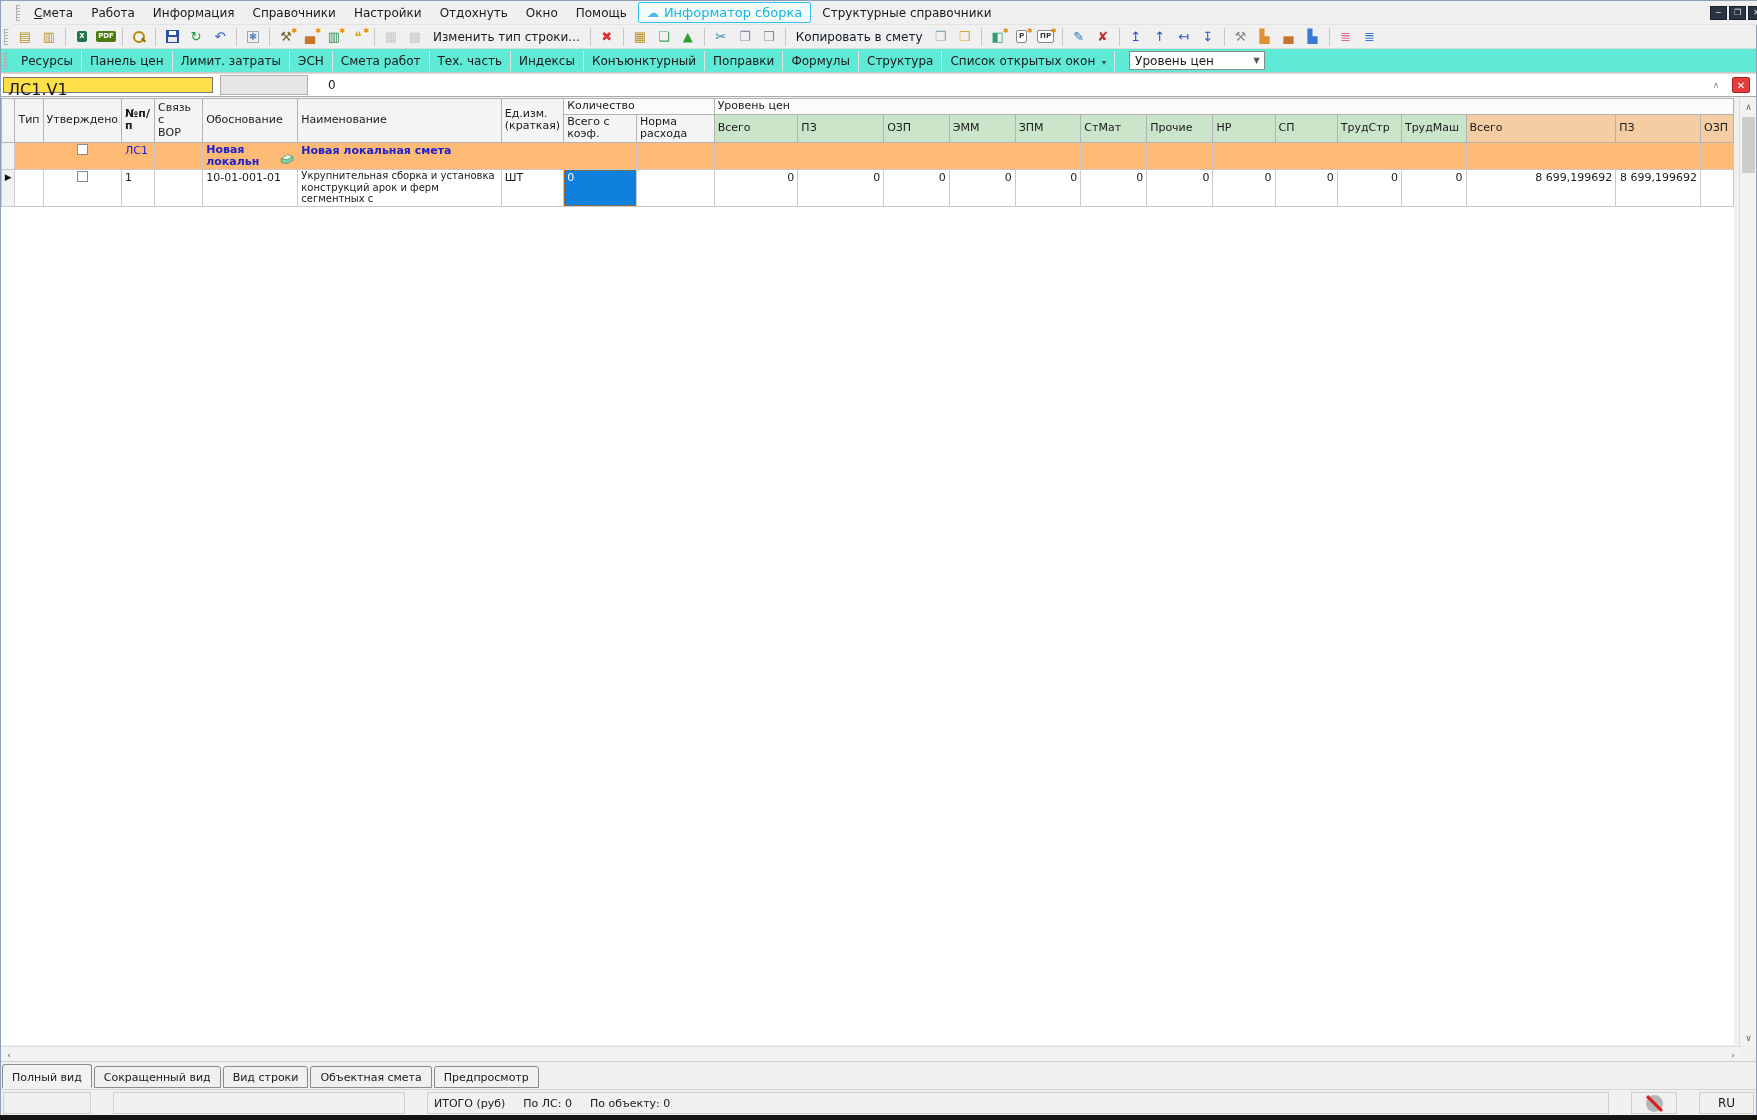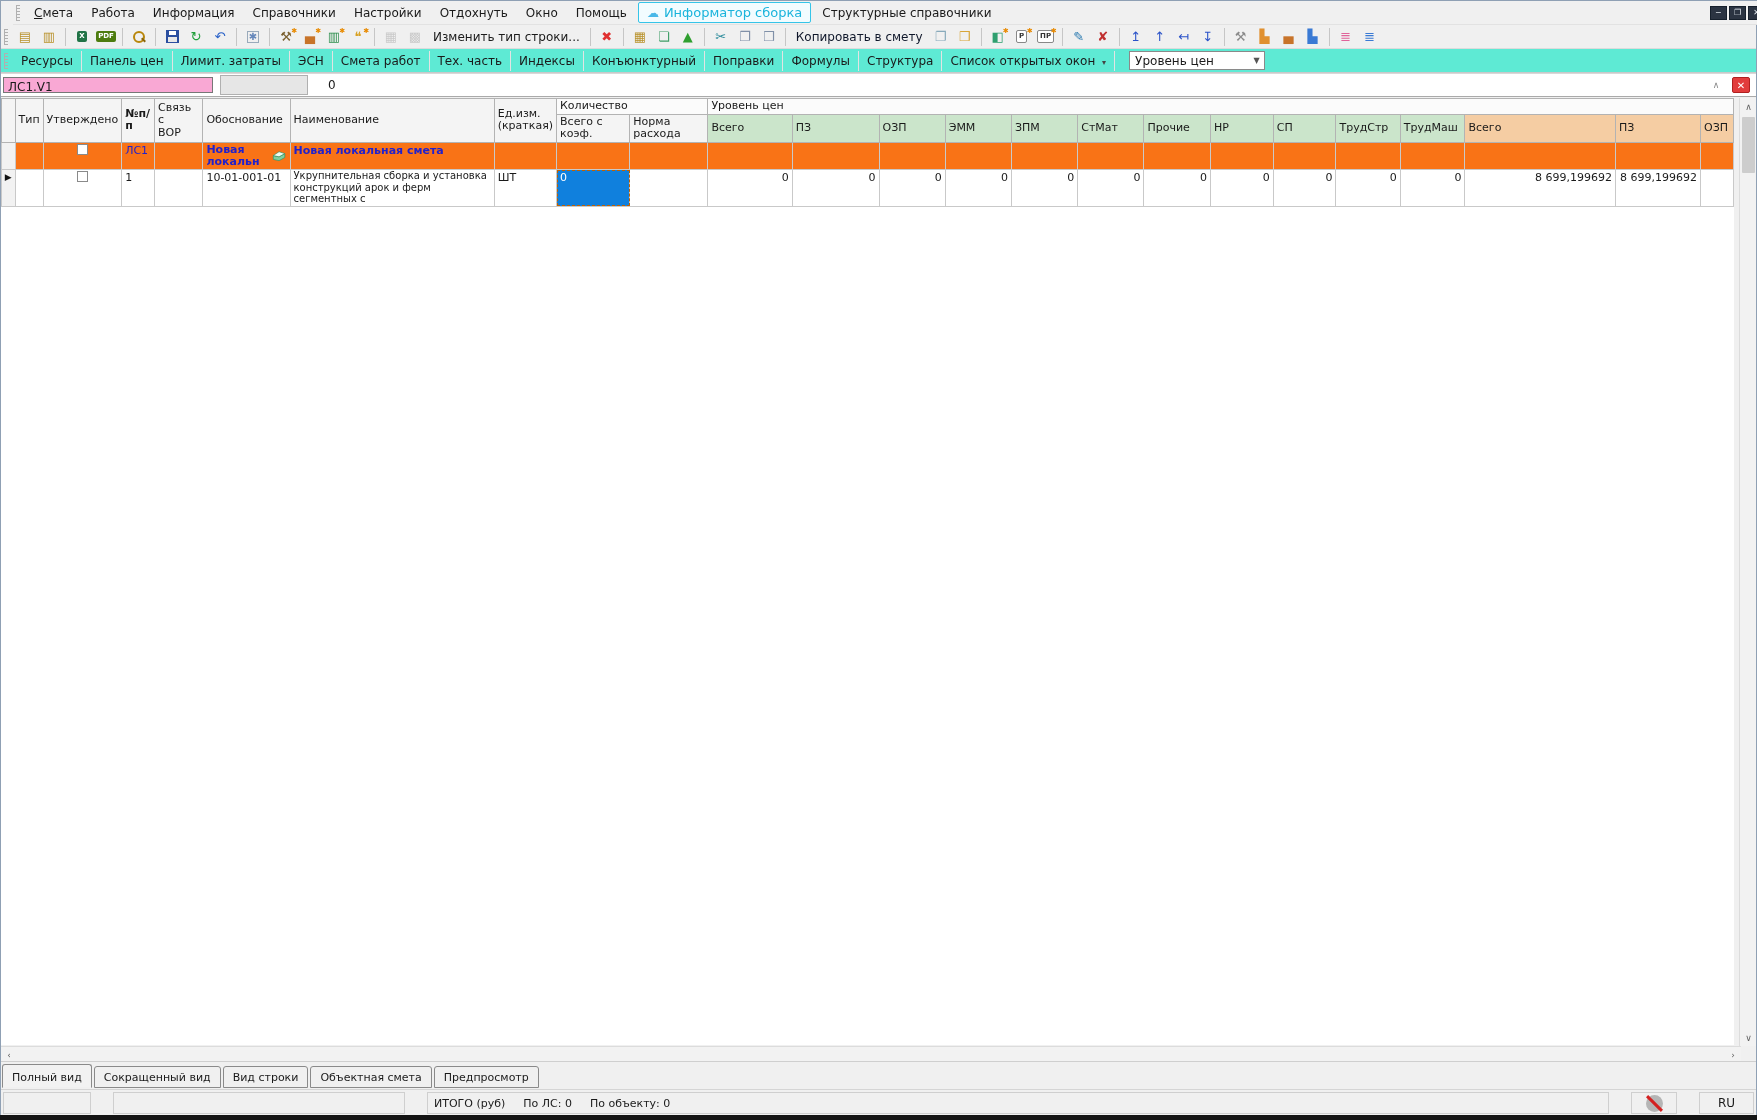--- a/index.html
+++ b/index.html
@@ -54,52 +54,52 @@
   .pb-btn { font-size:12px; padding:3px 8px; white-space:nowrap; border-right:1px solid #e3e3e3; }
   .pb-caret { font-size:8px; color:#444; margin-left:3px; }
   .combo { margin-left:14px; width:136px; height:19px; background:#fff; border:1px solid #8a8a8a;
            display:flex; align-items:center; font-size:12px; }
   .combo .val { flex:1; padding:0 5px; white-space:nowrap; overflow:hidden; }
   .combo .arrow { width:15px; text-align:center; font-size:8px; color:#555; }
 
   
   .formulabar { position:absolute; left:0; top:72px; width:100%; height:24px; background:#fff;
                 border-bottom:1px solid #aaa; border-top:1px solid #d8d8d8; display:flex; align-items:center; }
-  .fx-name { width:210px; height:16px; margin-left:2px; border:1px solid #777; background:#f9a8d4;
-             padding:2px 4px; font-size:12px; }
+  .fx-name { width:210px; height:16px; margin-left:2px; border:1px solid #777; background:#fde047;
+             padding:2px 4px; font-size:16px; }
   .fx-gray { width:88px; height:20px; margin-left:7px; background:#e6e6e6; border:1px solid #b0b0b0; }
   .fx-val { flex:1; padding-left:20px; font-size:12px; }
   .fx-collapse { width:16px; text-align:center; color:#888; font-size:9px; }
   .fx-close { width:18px; height:16px; margin:0 6px 0 8px; background:#e23c3c; border:1px solid #b02020;
               border-radius:2px; color:#fff; font-size:10px; font-weight:bold; display:flex;
               align-items:center; justify-content:center; }
 
   
   .gridwrap { position:absolute; left:0; top:97px; width:1733px; height:947px; background:#fff; overflow:hidden; }
   table.grid { border-collapse:collapse; table-layout:fixed; }
   .grid th { border:1px solid #b3b3b3; background:#f4f4f4; font-weight:normal; font-size:11px;
              text-align:left; padding:1px 3px; vertical-align:middle; white-space:pre-line; line-height:1.15; }
   .grid th.hdr-group { background:#fbfbfb; }
   .grid th.bg-green { background:#cbe5cb; }
   .grid th.bg-orange { background:#f5cda3; }
   .grid th.bold { font-weight:bold; }
   .grid td { border:1px solid #c9c9c9; padding:1px 3px; font-size:11px; vertical-align:top;
              overflow:hidden; white-space:nowrap; }
-  .grid tr.r1 { height:15px; background:#f97316;padding-left:14px; }
+  .grid tr.r1 { height:15px; background:#fdba74;padding-left:14px; }
   .grid tr.r2 { height:29px; background:#fff; }
   .grid td.num { text-align:right; }
   .grid td.selcol { background:#f2f2f2; text-align:center; padding:0; }
   .grid .blue { color:#2121cc; }
   .grid .bluebold { color:#2121cc; font-weight:bold; }
   .grid td.namecell { font-size:10px; white-space:normal; line-height:1.15; padding-top:0; }
   .grid td.selected { background:#1080dd; color:#fff; outline:1px dashed #c06000; outline-offset:-1px; }
   .cb { display:inline-block; width:11px; height:11px; background:#fff; border:1px solid #8a8a8a; }
   .cbwrap { text-align:center; }
   .rowind { color:#111; font-size:9px; }
-  .basisflex { display:flex; align-items:center; gap:5px; white-space:normal; line-height:1.1; }
+  .basisflex { display:flex; align-items:flex-end; gap:13px; white-space:normal; line-height:1.1; }
 
   
   .vscroll { position:absolute; right:0; top:97px; width:17px; height:948px; background:#f2f2f2;
              border-left:1px solid #dcdcdc; }
   .vscroll .arr { position:absolute; left:0; width:17px; height:17px; color:#606060; font-size:9px;
                   display:flex; align-items:center; justify-content:center; }
   .vscroll .thumb { position:absolute; left:2px; top:19px; width:13px; height:56px; background:#cdcdcd; border-radius:1px; }
   .hscroll { position:absolute; left:0; top:1045px; width:1740px; height:15px; background:#f2f2f2;
              border-top:1px solid #dcdcdc; }
   .hscroll .arr { position:absolute; top:0; width:16px; height:15px; color:#606060; font-size:9px;

